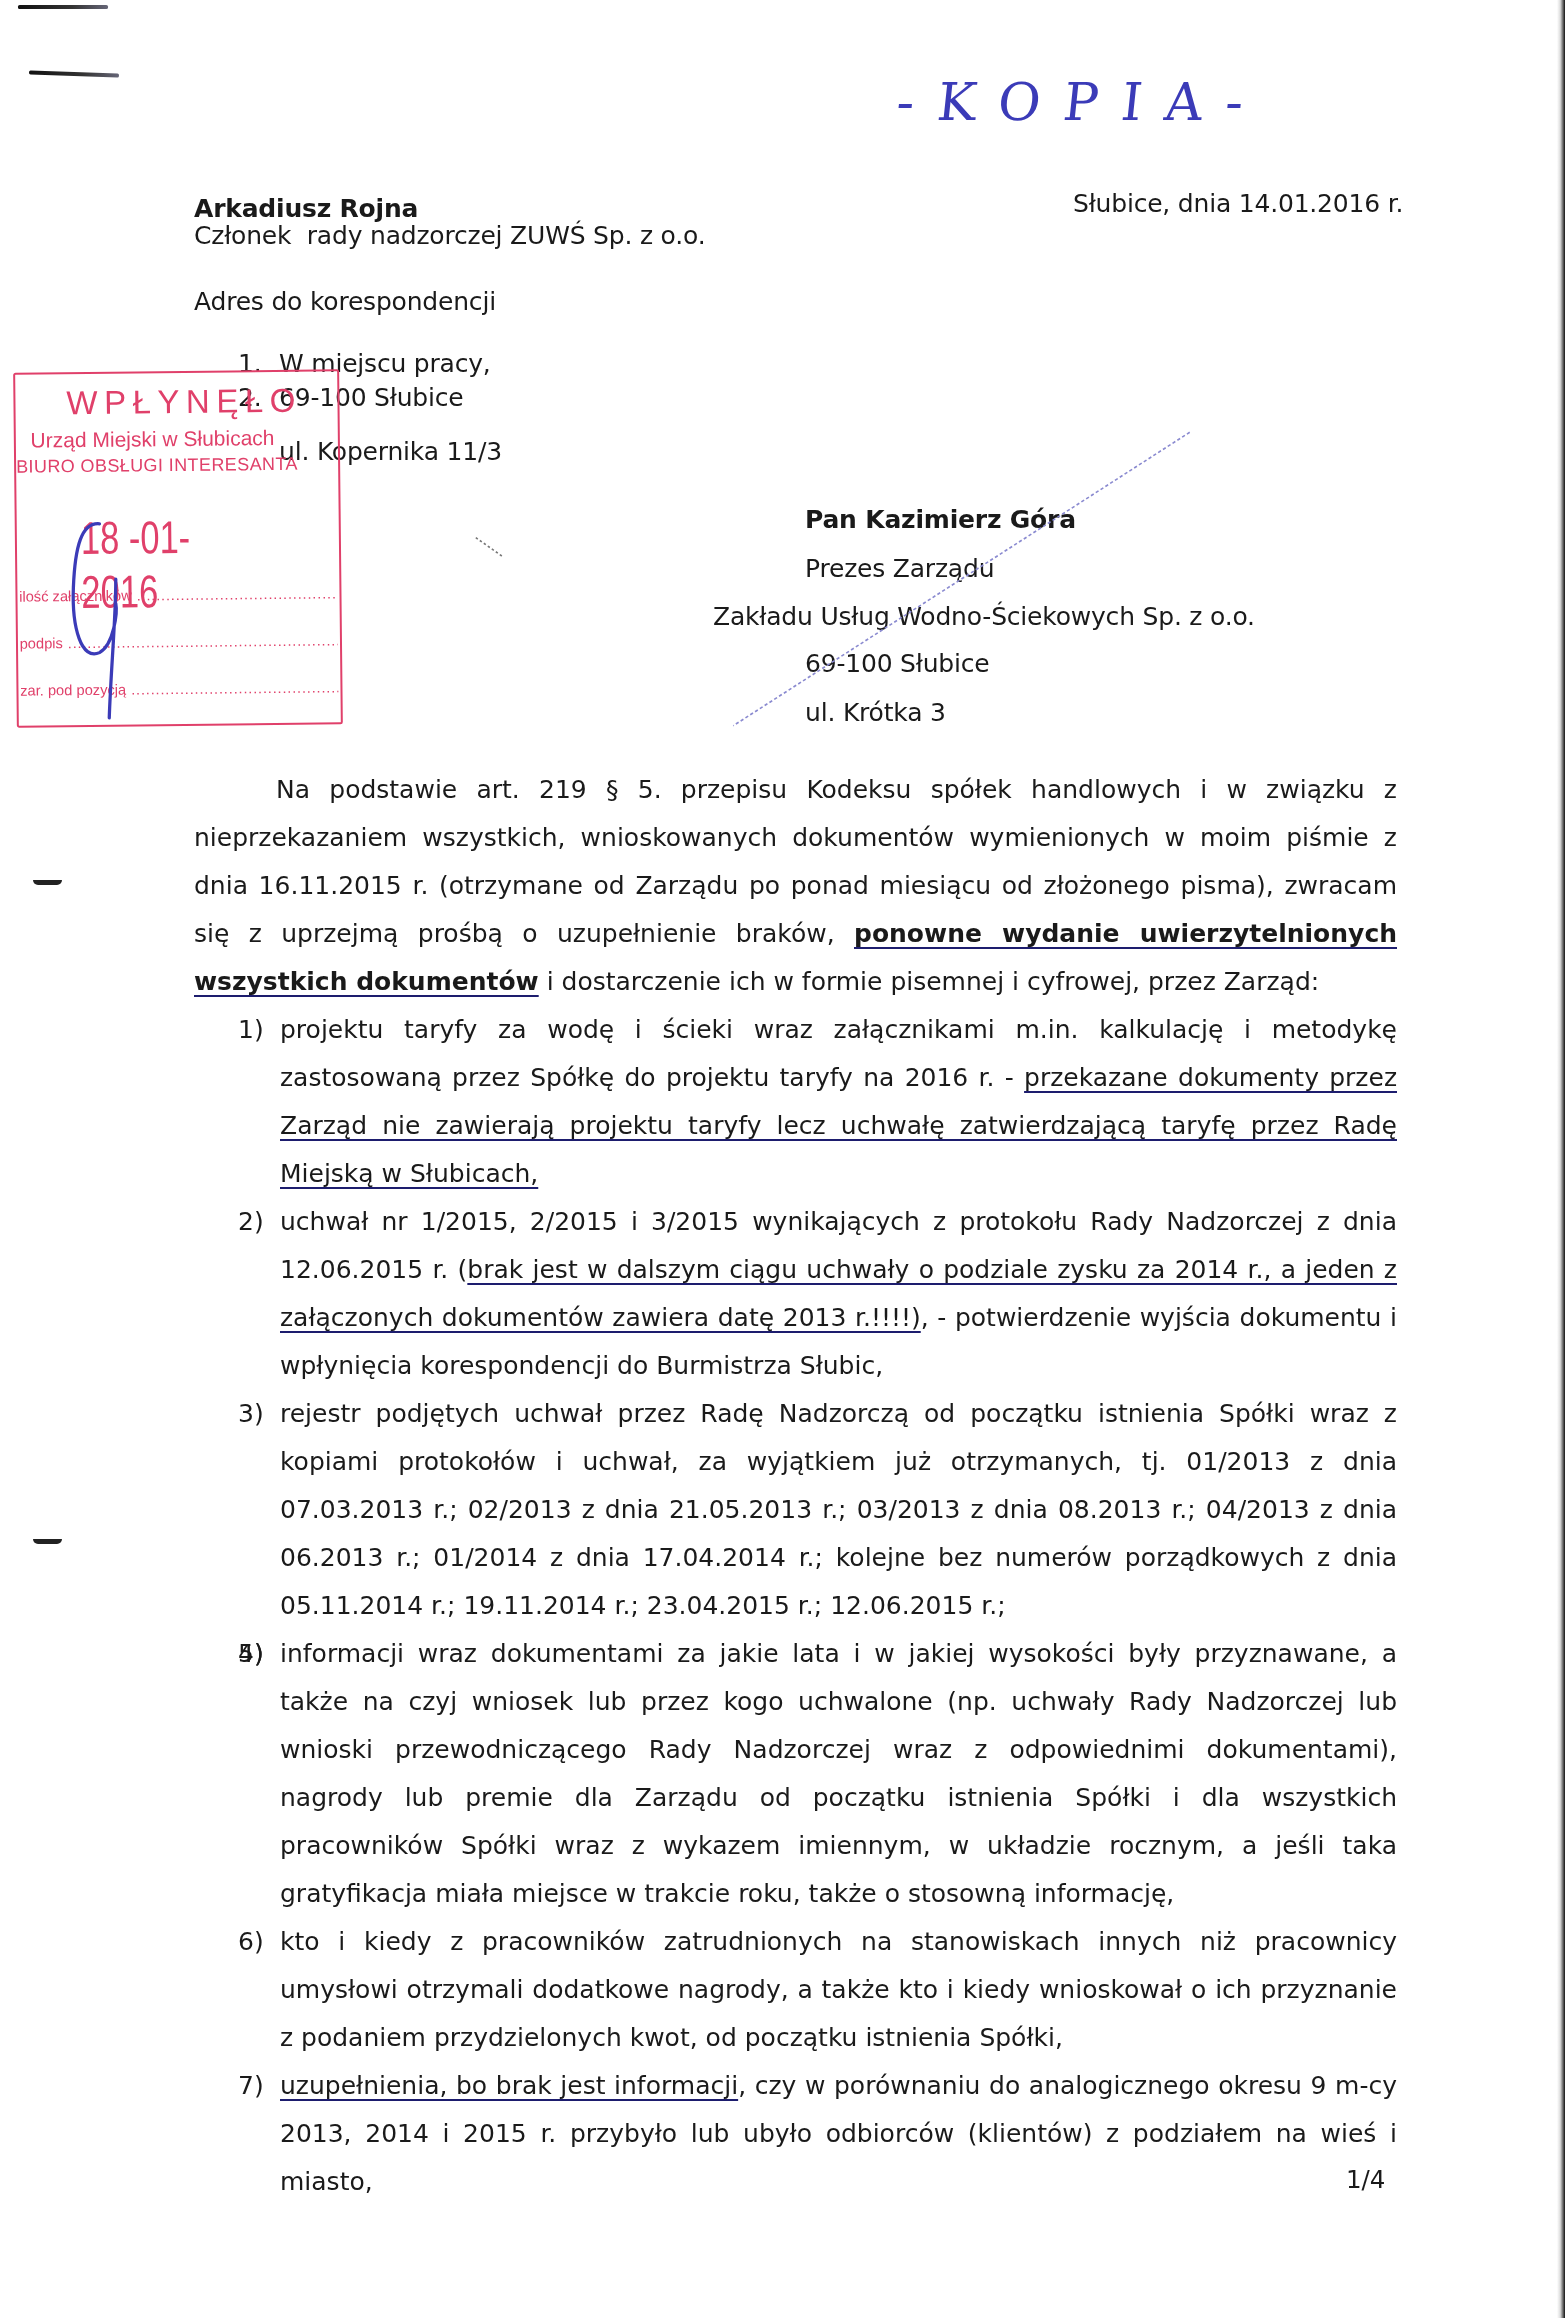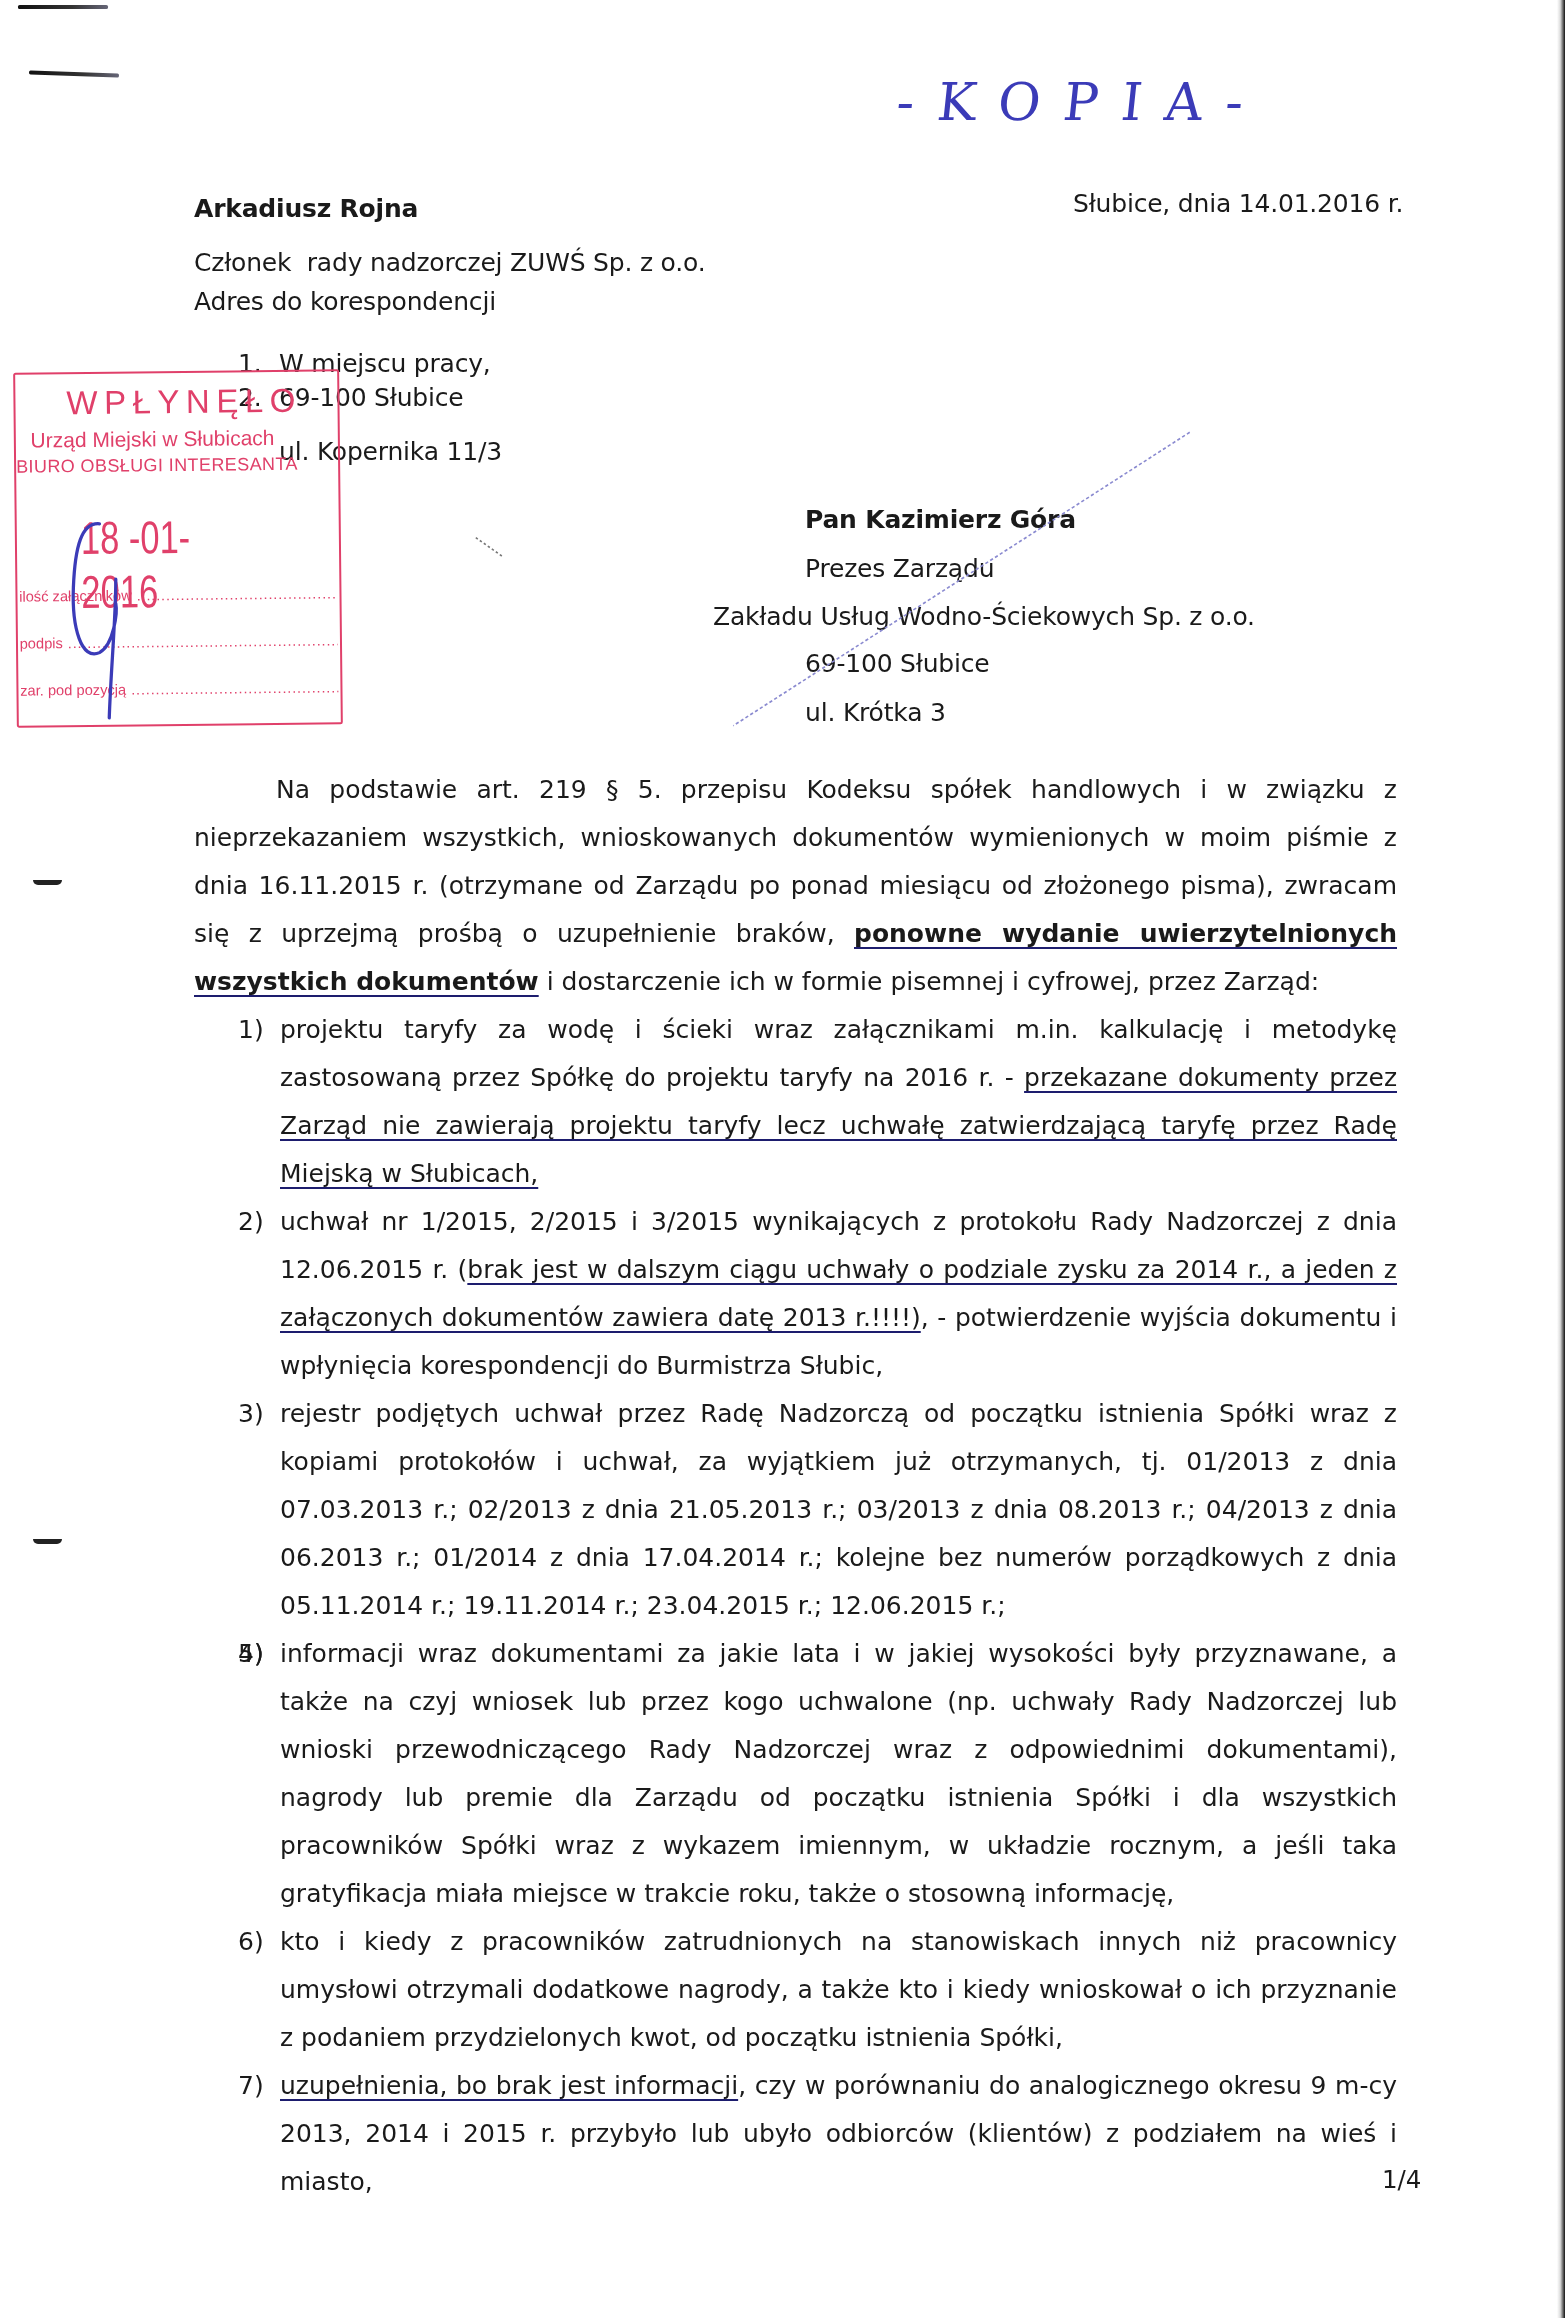--- a/index.html
+++ b/index.html
@@ -19,36 +19,36 @@
   .stamp .s-field { position:absolute; left:1.6px; font-size:14.7px; font-family:"Liberation Sans", sans-serif; width:318px; overflow:hidden; white-space:nowrap; }
   .stamp .s-field::after { content:" ......................................................................................"; letter-spacing:0.8px; }
   .sig { position:absolute; }
   .body-text { position:absolute; left:194px; width:1203px; font-size:25px; line-height:48px; text-align:justify; }
   .body-text p { margin:0; }
   .indent { text-indent:82px; }
   .ul { text-decoration:underline; text-decoration-thickness:2.4px; text-underline-offset:4.9px; text-decoration-color:#1d1d6e; }
   ol.req { list-style:none; margin:0; padding:0; }
   ol.req li { position:relative; padding-left:86px; text-align:justify; }
   ol.req li .num { position:absolute; left:44px; top:0; }
-  .page-num { position:absolute; left:1382px; top:2165px; font-size:24.5px; }
+  .page-num { position:absolute; left:1346px; top:2165px; font-size:24.5px; }
   .right-edge { position:absolute; left:1557px; top:0; width:8.2px; height:2319px; background:linear-gradient(90deg,#fff 0%,#ddd 40%,#111 100%); }
 </style>
 </head>
 <body>
 
 <div class="scan-mark" style="left:18px;top:4.9px;width:90px;"></div>
 <div class="scan-mark" style="left:29px;top:72px;width:90px;transform:rotate(2deg);"></div>
 <div class="scan-mark" style="left:33px;top:880px;width:29px;height:4.9px;border-radius:0 0 16.3px 16.3px;background:#222;"></div>
 <div class="scan-mark" style="left:33px;top:1539px;width:29px;height:4.9px;border-radius:0 0 16.3px 16.3px;background:#222;"></div>
 <div class="right-edge"></div>
 
 <div class="abs handwritten" style="left:897px;top:72px;">-KOPIA-</div>
 
 <div class="abs txt bold" style="left:194px;top:194px;text-align:center;">Arkadiusz Rojna</div>
-<div class="abs txt" style="left:194px;top:248px;white-space:pre;text-align:center;">Członek  rady nadzorczej ZUWŚ Sp. z o.o.</div>
+<div class="abs txt" style="left:194px;top:221px;white-space:pre;text-align:center;">Członek  rady nadzorczej ZUWŚ Sp. z o.o.</div>
 <div class="abs txt" style="left:194px;top:287px;">Adres do korespondencji</div>
 
 <div class="abs txt" style="left:238px;top:349px;">
   <span style="display:inline-block;width:41px;">1.</span><span>W miejscu pracy,</span>
 </div>
 <div class="abs txt" style="left:238px;top:383px;">
   <span style="display:inline-block;width:41px;">2.</span><span>69-100 Słubice</span>
 </div>
 <div class="abs txt" style="left:279px;top:417px;margin-top:20px;">ul. Kopernika 11/3</div>
 

